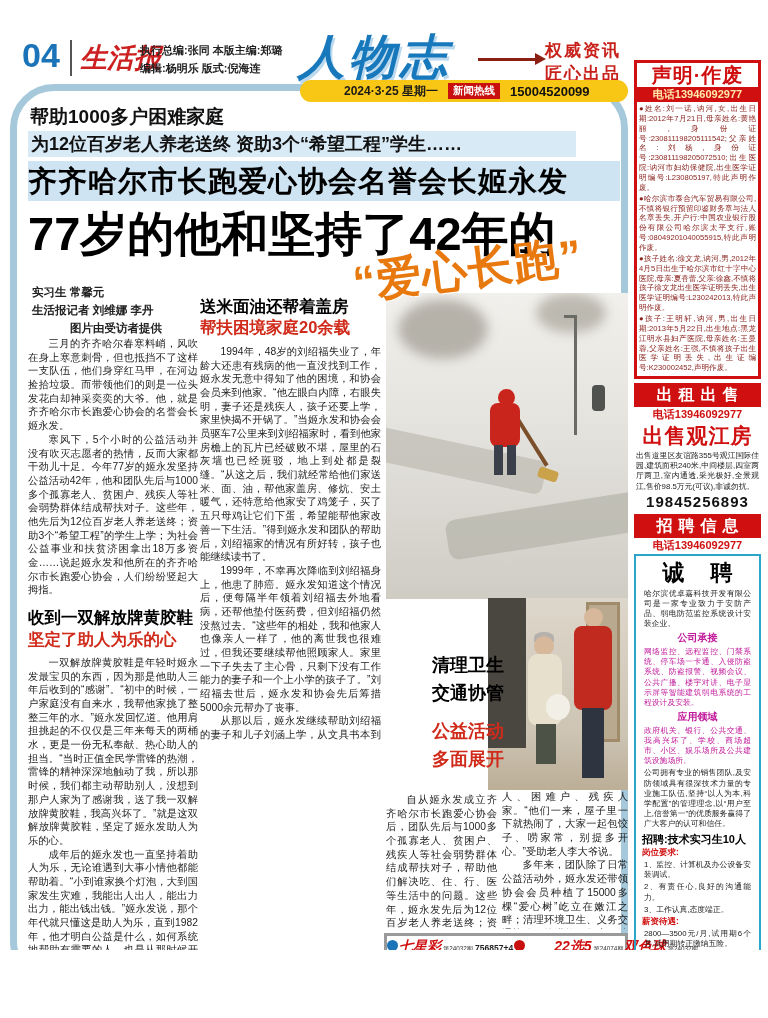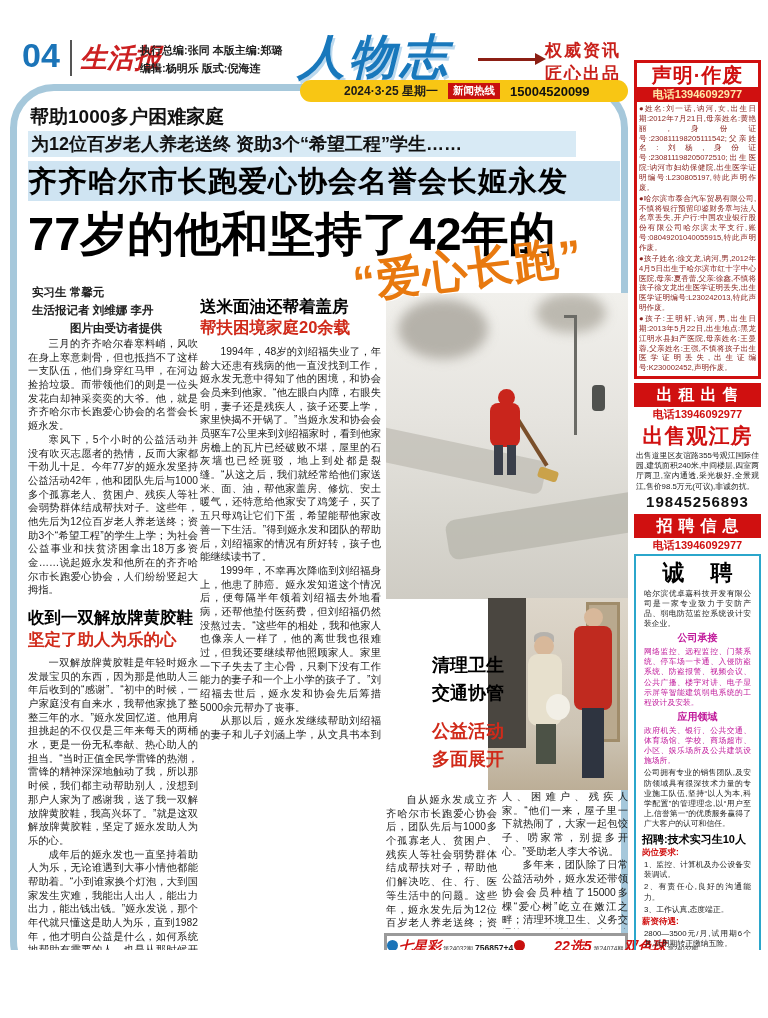--- a/index.html
+++ b/index.html
@@ -317,21 +317,21 @@
 
     <div>
       <div class="banner">招聘信息</div>
       <div class="phone-line">电话13946092977</div>
       <div class="ad-box-blue">
         <div class="chengpin-title">诚 聘</div>
         <div class="ad-small">哈尔滨优卓嘉科技开发有限公司是一家专业致力于安防产品、弱电防范监控系统设计安装企业。</div>
         <div class="mag-head">公司承接</div>
         <div class="ad-small magenta">网络监控、远程监控、门禁系统、停车场一卡通、入侵防盗系统、防盗报警、视频会议、公共广播、楼宇对讲、电子显示屏等智能建筑弱电系统的工程设计及安装。</div>
         <div class="mag-head">应用领域</div>
-        <div class="ad-small magenta">政府机关、银行、公共交通、体育场馆、学校、商场超市、小区、娱乐场所及公共建筑设施场所。</div>
+        <div class="ad-small magenta">政府机关、银行、公共交通、我高兴坏了、学校、商场超市、小区、娱乐场所及公共建筑设施场所。</div>
         <div class="ad-small">公司拥有专业的销售团队,及安防领域具有很深技术力量的专业施工队伍,坚持“以人为本,科学配置”的管理理念,以“用户至上,信誉第一”的优质服务赢得了广大客户的认可和信任。</div>
         <div class="job-line">招聘:技术实习生10人</div>
         <div class="red-label">岗位要求:</div>
         <div class="ad-small">1、监控、计算机及办公设备安装调试。</div>
         <div class="ad-small">2、有责任心,良好的沟通能力。</div>
         <div class="ad-small">3、工作认真,态度端正。</div>
         <div class="red-label">薪资待遇:</div>
         <div class="ad-small">2800—3500元/月,试用期6个月,试用期转正缴纳五险。</div>
         <div class="ad-small">地址:哈尔滨市南岗区南通大街258号船舶电子大世界西区256室</div>
         <div class="ad-small">联系人:张经理</div>

